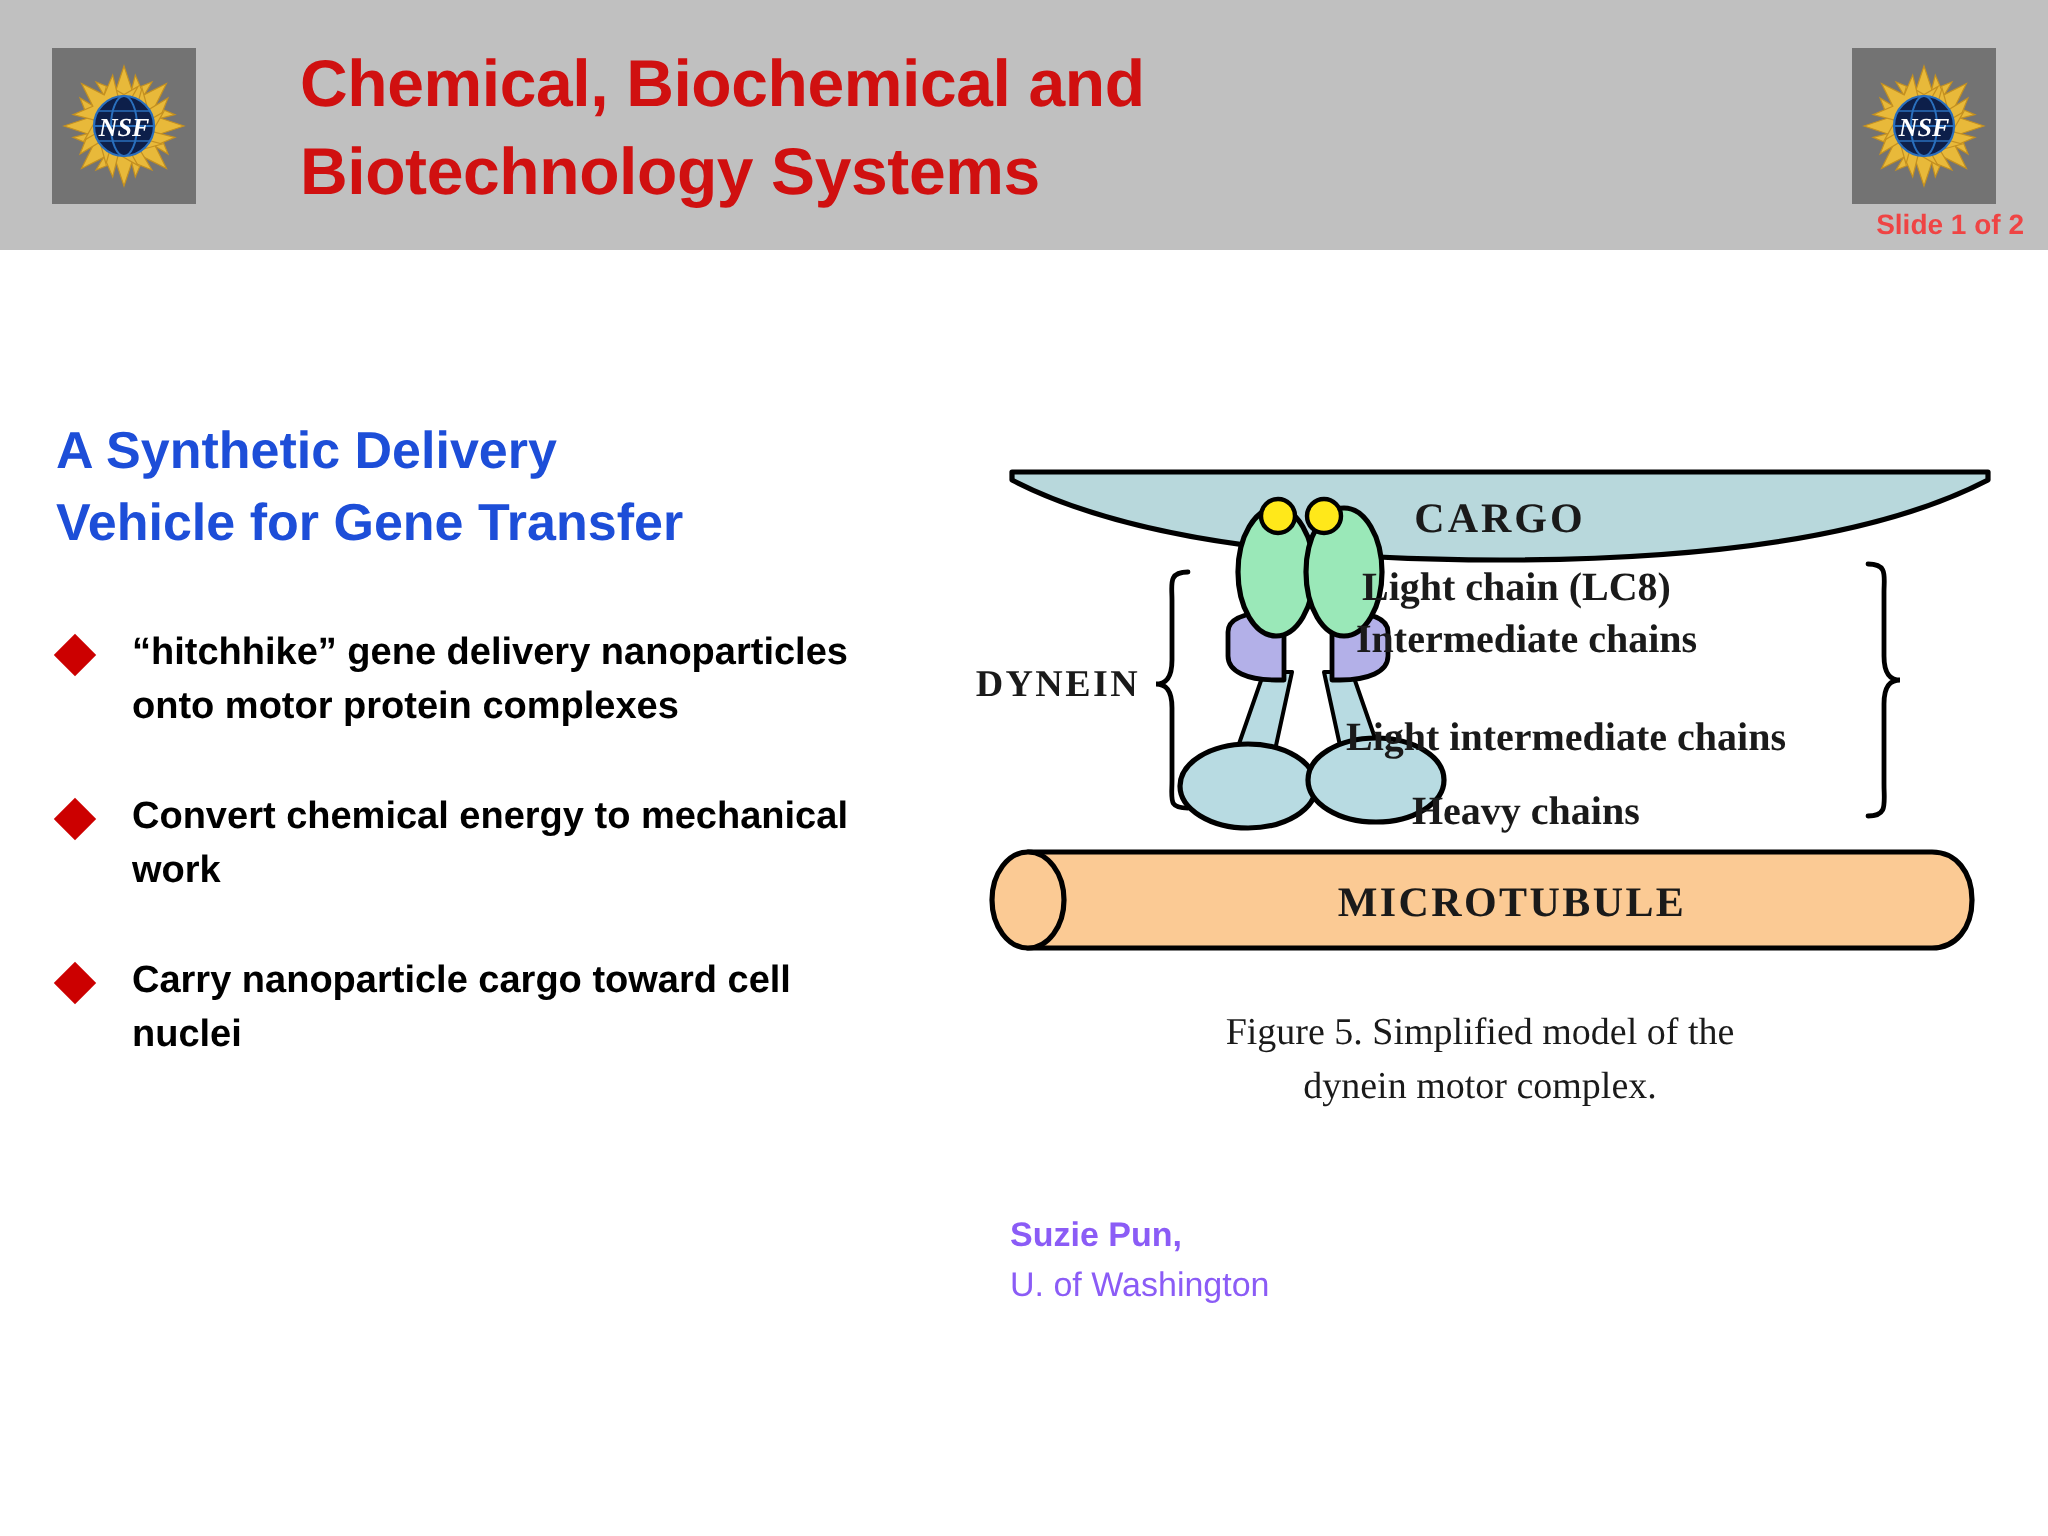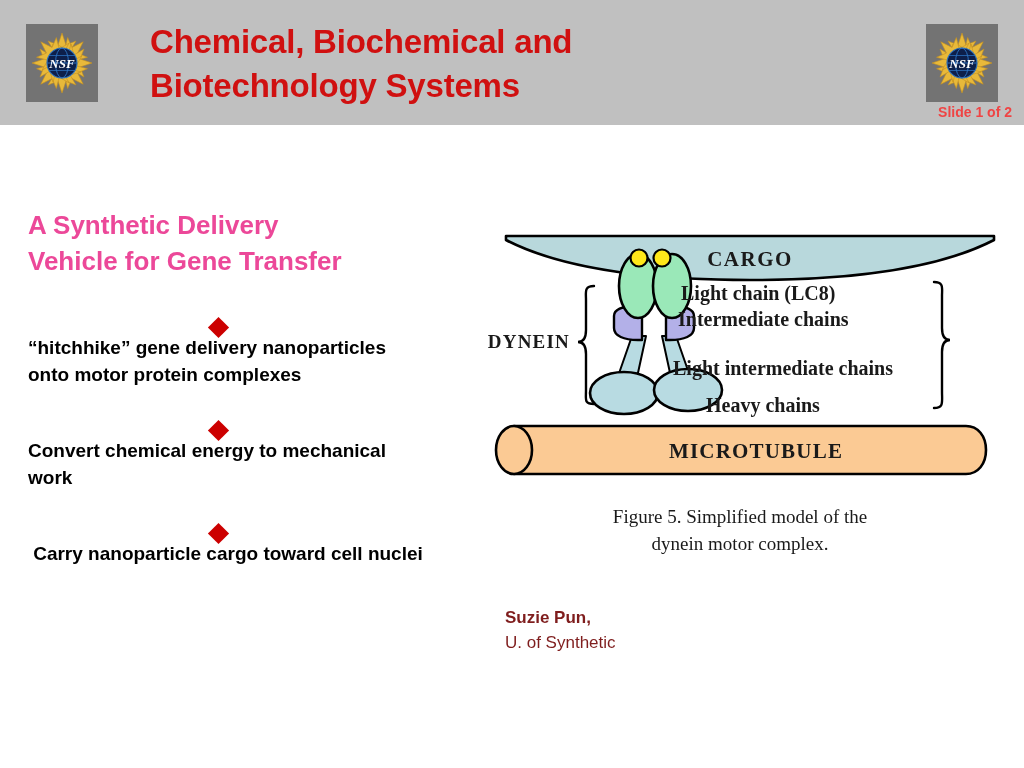--- a/index.html
+++ b/index.html
@@ -57,32 +57,31 @@
   }
 
   
   .left-col {
     position: absolute;
     left: 28px;
     top: 208px;
     width: 400px;
   }
   .subhead {
-    color: #ec4899;
+    color: #1d4ed8;
     font-size: 26px;
     font-weight: bold;
     line-height: 1.38;
     margin: 0 0 34px 0;
   }
   .bullet-list { margin: 0; padding: 0; }
   .bullet-row {
     display: flex;
-    align-items: center;
+    align-items: flex-start;
     margin-bottom: 28px;
-    flex-direction: column;
   }
   .bullet-row:last-child { margin-bottom: 0; }
   .bullet-marker {
     flex: 0 0 auto;
     width: 15px;
     height: 15px;
     background: #cc0000;
     transform: rotate(45deg);
     margin: 6px 21px 0 2px;
   }
@@ -115,21 +114,21 @@
     color: #1a1a1a;
     line-height: 1.42;
     margin-top: 24px;
   }
 
   
   .attribution {
     position: absolute;
     left: 505px;
     top: 606px;
-    color: #7f1d1d;
+    color: #8b5cf6;
     font-size: 17px;
     line-height: 1.45;
   }
   .attribution .person { font-weight: bold; display: block; }
   .attribution .affil  { font-weight: normal; display: block; }
 </style>
 </head>
 <body>
 
 <div class="header-band"></div>
@@ -280,14 +279,14 @@
   </svg>
 </div>
 
 <div class="figure-caption">
   <div>Figure 5.  Simplified model of the</div>
   <div>dynein motor complex.</div>
 </div>
 
 <div class="attribution">
   <span class="person">Suzie Pun,</span>
-  <span class="affil">U. of Synthetic</span>
+  <span class="affil">U. of Washington</span>
 </div>
 
 </body></html>

